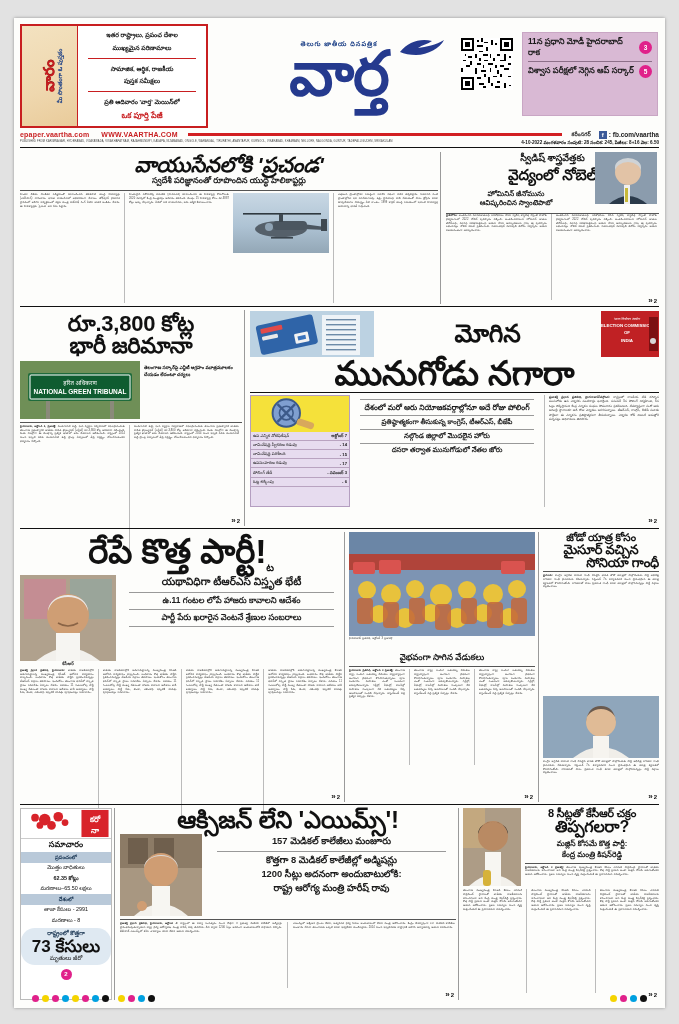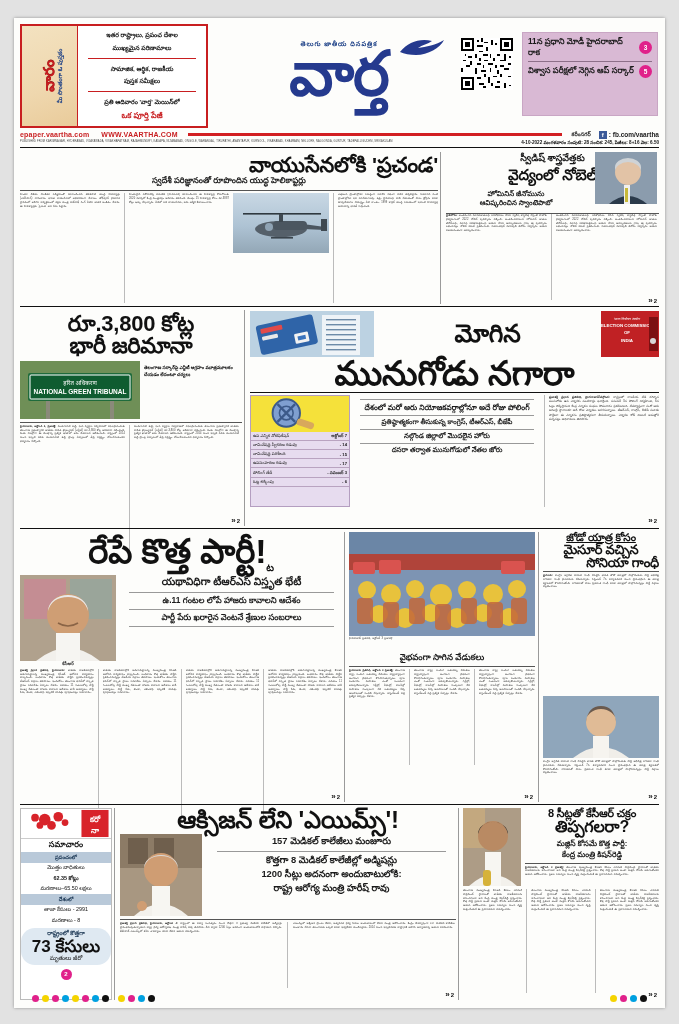--- a/index.html
+++ b/index.html
@@ -264,21 +264,21 @@
     </div>
 
     <div class="imprint">
       <div class="left">PUBLISHED FROM KARIMNAGAR, HYDERABAD, VIJAYAWADA, VISAKHAPATNAM, RAJAHMUNDRY, KADAPA, NIZAMABAD, ONGOLE, WARANGAL, TIRUPATHI, ANANTAPUR, KURNOOL, VIKARABAD, KHAMMAM, NELLORE, NALGONDA, GUNTUR, TADEPALLIGUDEM, SRIKAKULAM</div>
       <div class="right">4-10-2022 మంగళవారం సంపుటి: 28 సంచిక: 245, పేజీలు: 8+16 వెల: 6.50</div>
     </div>
     <div class="mastrule"></div>
   </div>
 
   <div class="blk" style="left:6px; top:134px; width:418px; height:152px;">
-    <div class="hl" style="font-size:21px; text-align:right; padding:2px 0 1px;">వాయుసేనలోకి 'ప్రచండ'</div>
+    <div class="hl" style="font-size:21px; text-align:center; padding:2px 0 1px;font-style:italic;">వాయుసేనలోకి 'ప్రచండ'</div>
     <div class="sub" style="font-size:8.2px; font-weight:bold; padding-bottom:2px;">స్వదేశీ పరిజ్ఞానంతో రూపొందిన యుద్ధ హెలికాప్టర్లు</div>
     <div class="rule-thin" style="margin:1px 0 2px;"></div>
     <div style="display:flex; gap:4px; height:110px;">
       <div style="width:100px;" class="body-text">హిందూ దేశీయ సాంకేతిక పరిజ్ఞానంతో రూపొందించిన తేలికపాటి యుద్ధ హెలికాప్టర్లు (ఎల్‌సీహెచ్) సోమవారం భారత వాయుసేనలో అధికారికంగా చేరాయి. జోధ్‌పూర్ వైమానిక స్థావరంలో జరిగిన కార్యక్రమంలో రక్షణ మంత్రి రాజ్‌నాథ్ సింగ్ వీటిని జాతికి అంకితం చేశారు. ఈ హెలికాప్టర్లకు 'ప్రచండ' అని పేరు పెట్టారు.</div>
       <div class="vsep" style="position:static; border-left:.6px solid #bbb;"></div>
       <div style="width:100px;" class="body-text">హిందుస్థాన్ ఏరోనాటిక్స్ లిమిటెడ్ (హెచ్‌ఏఎల్) రూపొందించిన ఈ హెలికాప్టర్ల కొనుగోలుకు 2020 మార్చిలో కేంద్ర మంత్రివర్గం ఆమోదం తెలిపింది. మొత్తం 15 హెలికాప్టర్ల కోసం రూ.3887 కోట్లు ఖర్చు చేస్తున్నారు. వీటిలో పది వాయుసేనకు, ఐదు ఆర్మీకి కేటాయించారు.</div>
       <div class="photo sky" style="width:96px; height:60px; align-self:flex-start;">
         <svg viewBox="0 0 96 60" style="width:100%;height:100%">
           <ellipse cx="48" cy="36" rx="26" ry="8" fill="#55606a"></ellipse>
           <rect x="40" y="28" width="34" height="9" rx="4" fill="#4b5660"></rect>
@@ -566,21 +566,21 @@
       <div class="body-text" style="width:58px;">తెలంగాణ రాష్ట్ర పండుగ బతుకమ్మ వేడుకలు రాష్ట్రవ్యాప్తంగా అంగరంగ వైభవంగా కొనసాగుతున్నాయి. పూల పండుగను మహిళలు ఎంతో సంబరంగా జరుపుకొంటున్నారు. గల్లీల్లో, వీధుల్లో, కాలనీల్లో మహిళలు గుంపులుగా చేరి బతుకమ్మలు పేర్చి ఆటపాటలతో సందడి చేస్తున్నారు. ట్యాంక్‌బండ్ వద్ద ప్రత్యేక ఏర్పాట్లు చేశారు.</div>
     </div>
     <div class="jump" style="position:absolute; right:2px; bottom:1px;">
       <span class="arw">»</span>
       <span>2</span>
     </div>
   </div>
   <div class="vsep" style="left:524px; top:514px; height:270px;"></div>
 
   <div class="blk" style="left:529px; top:514px; width:116px; height:270px;">
-    <div class="hl" style="font-size:10.5px; text-align:center;text-decoration:underline;">జోడో యాత్ర కోసం</div>
+    <div class="hl" style="font-size:10.5px; text-align:center;">జోడో యాత్ర కోసం</div>
     <div class="hl" style="font-size:13px; text-align:center;">మైసూర్ వచ్చిన</div>
     <div class="hl" style="font-size:13px; text-align:right;">సోనియా గాంధీ</div>
     <div class="rule-thin" style="margin:2px 0;"></div>
     <div class="body-text" style="height:122px;">
       <span class="lead">మైసూరు:</span>
       <span>కాంగ్రెస్ అగ్రనేత రాహుల్ గాంధీ చేపట్టిన భారత్ జోడో యాత్రలో పాల్గొనేందుకు పార్టీ అధినేత్రి సోనియా గాంధీ మైసూరుకు చేరుకున్నారు. సెప్టెంబర్ 7న కన్యాకుమారి నుంచి ప్రారంభమైన ఈ యాత్ర కర్ణాటకలో కొనసాగుతోంది. సోనియాతో పాటు ప్రియాంక గాంధీ కూడా యాత్రలో పాల్గొననున్నట్లు పార్టీ వర్గాలు వెల్లడించాయి.</span>
     </div>
     <div class="photo" style="width:100%; height:62px; background:linear-gradient(150deg,#9fb6c9,#6d8599);">
       <svg viewBox="0 0 116 62" style="width:100%;height:100%">
         <rect width="116" height="62" fill="#8fa6bb"></rect>

